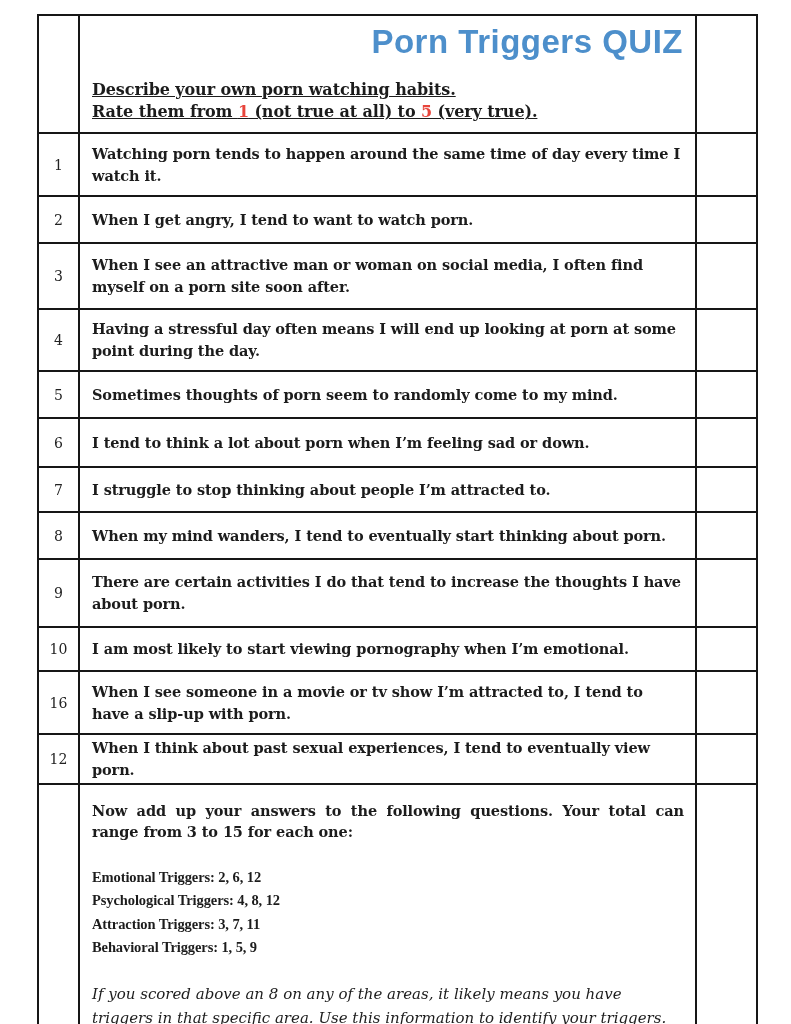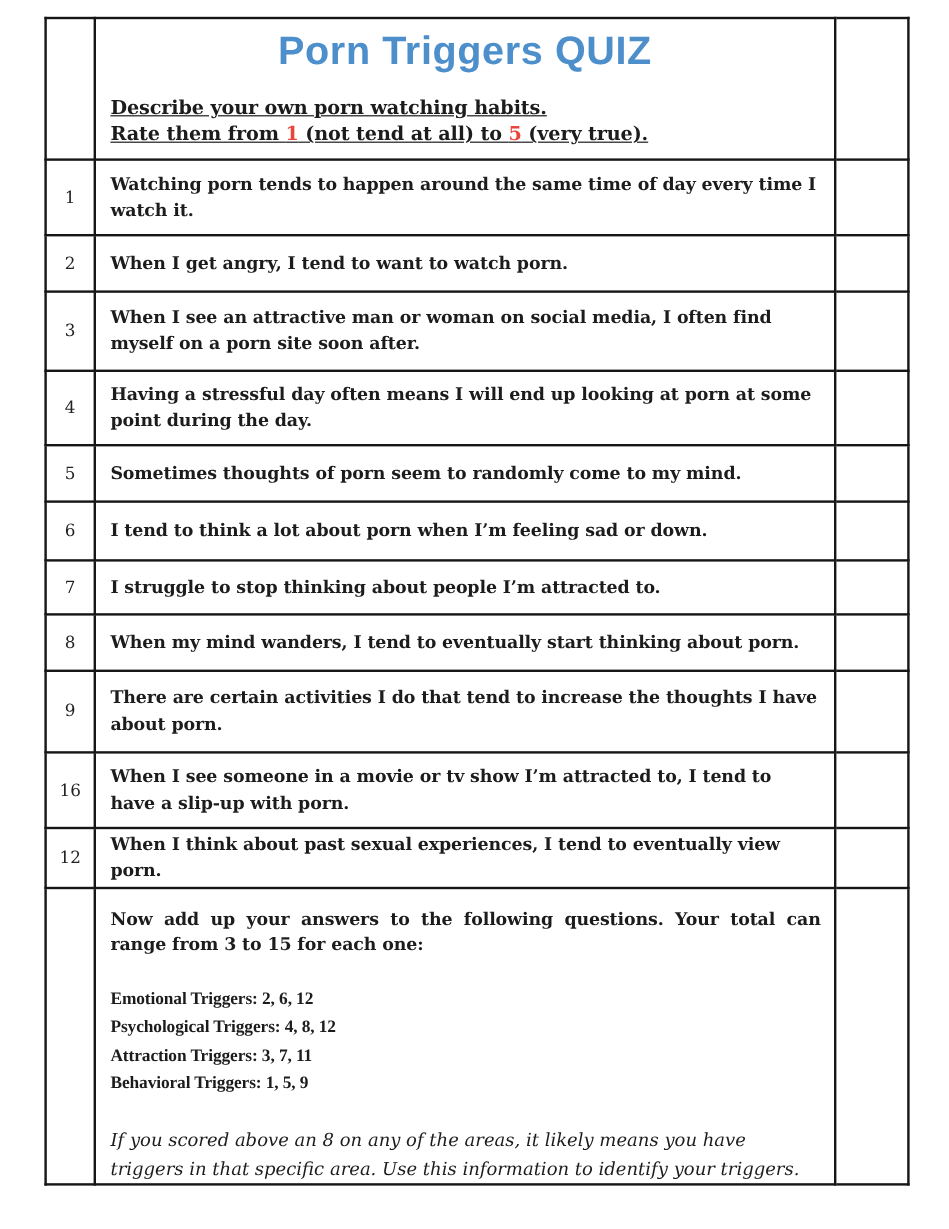--- a/index.html
+++ b/index.html
@@ -44,21 +44,21 @@
   }
   .ans-cell {
     background: #ffffff;
   }
   .header-cell {
     vertical-align: top;
     padding: 5px 12px 6px 12px;
   }
   .quiz-title {
     margin: 0;
-    text-align: center;
+    text-align: right;
     font-family: "Liberation Sans", sans-serif;
     font-weight: 700;
     font-size: 33px;
     line-height: 1.25;
     letter-spacing: 0.5px;
     color: #4d8fcb;
   }
   .instr {
     margin: 0;
     font-size: 16px;
@@ -114,21 +114,21 @@
       <col style="width:617px">
       <col style="width:61px">
     </colgroup>
     <tbody>
 
       <tr style="height:118px">
         <td class="num-cell"></td>
         <td class="header-cell">
           <h1 class="quiz-title">Porn Triggers QUIZ</h1>
           <p class="instr instr-first">Describe your own porn watching habits.</p>
-          <p class="instr"><span>Rate them from </span><span class="red">1</span><span> (not tend at all) to </span><span class="red">5</span><span> (very true).</span></p>
+          <p class="instr"><span>Rate them from </span><span class="red">1</span><span> (not true at all) to </span><span class="red">5</span><span> (very true).</span></p>
         </td>
         <td class="ans-cell"></td>
       </tr>
 
       <tr style="height:63px">
         <td class="num-cell">1</td>
         <td class="q-cell">Watching porn tends to happen around the same time of day every time I watch it.</td>
         <td class="ans-cell"></td>
       </tr>
 
@@ -173,20 +173,25 @@
         <td class="q-cell">When my mind wanders, I tend to eventually start thinking about porn.</td>
         <td class="ans-cell"></td>
       </tr>
 
       <tr style="height:68px">
         <td class="num-cell">9</td>
         <td class="q-cell">There are certain activities I do that tend to increase the thoughts I have about porn.</td>
         <td class="ans-cell"></td>
       </tr>
 
+      <tr style="height:44px">
+        <td class="num-cell">10</td>
+        <td class="q-cell">I am most likely to start viewing pornography when I’m emotional.</td>
+        <td class="ans-cell"></td>
+      </tr>
 
       <tr style="height:63px">
         <td class="num-cell">16</td>
         <td class="q-cell">When I see someone in a movie or tv show I’m attracted to, I tend to have a slip-up with porn.</td>
         <td class="ans-cell"></td>
       </tr>
 
       <tr style="height:47px">
         <td class="num-cell">12</td>
         <td class="q-cell">When I think about past sexual experiences, I tend to eventually view porn.</td>

